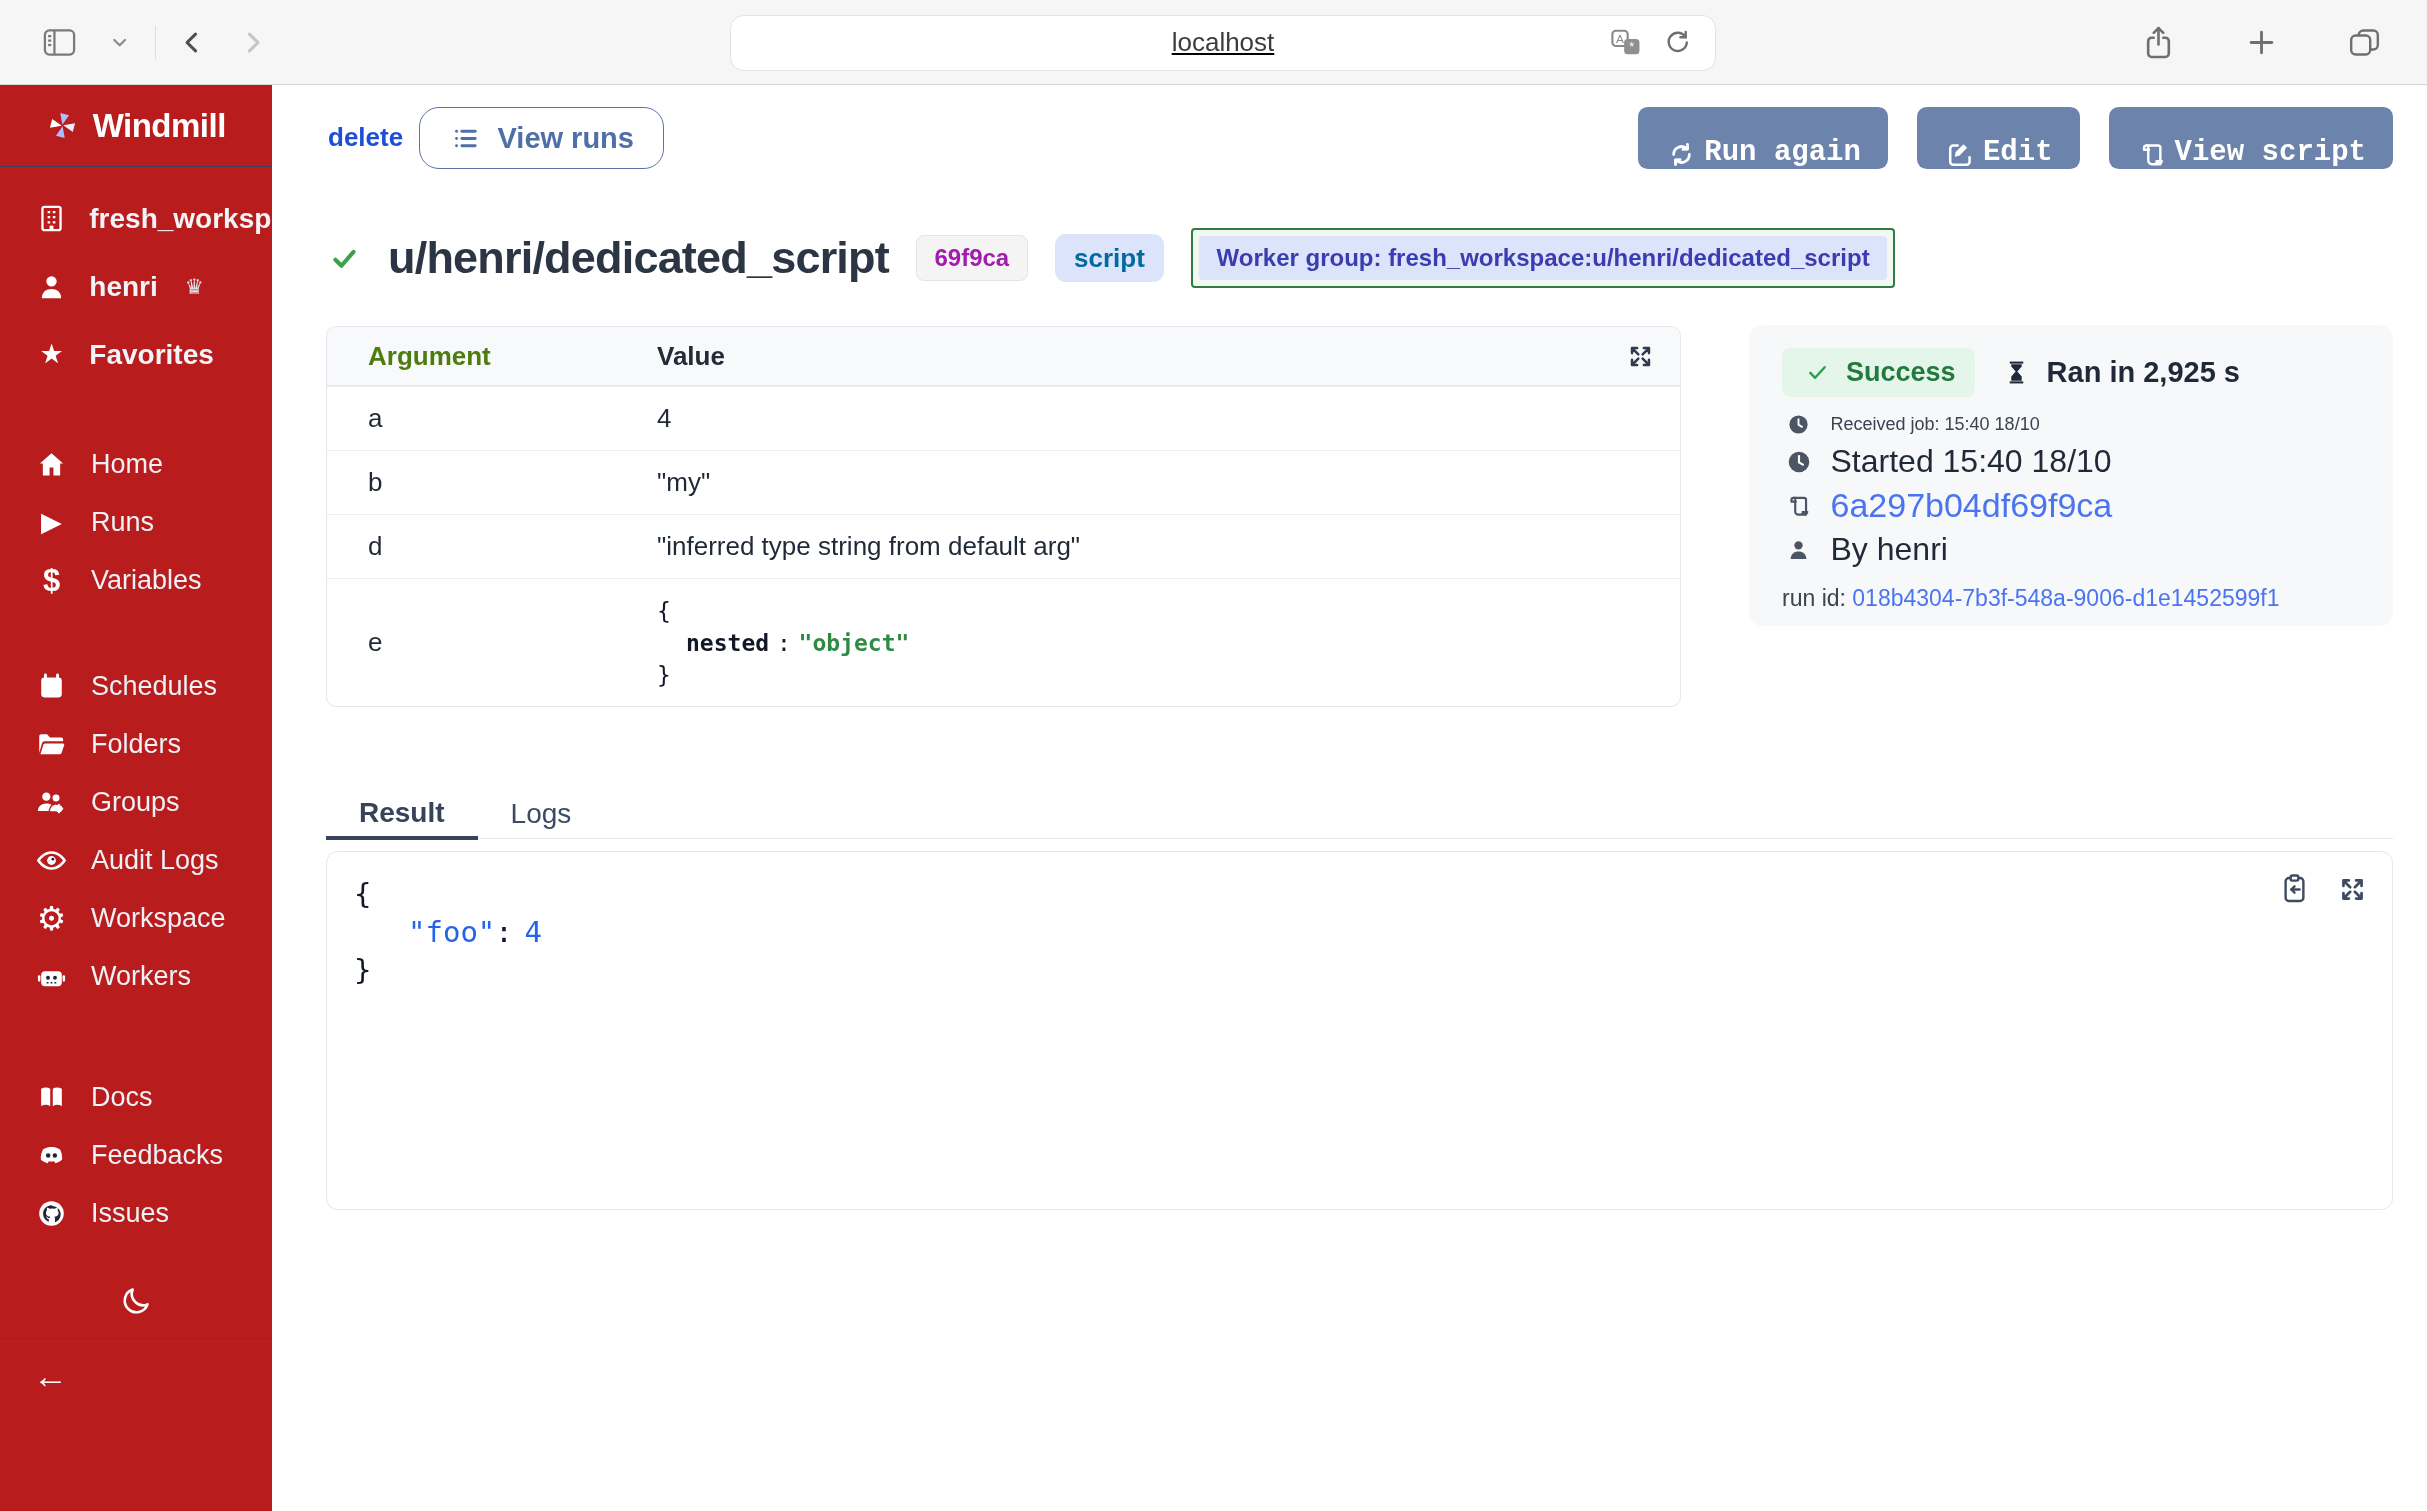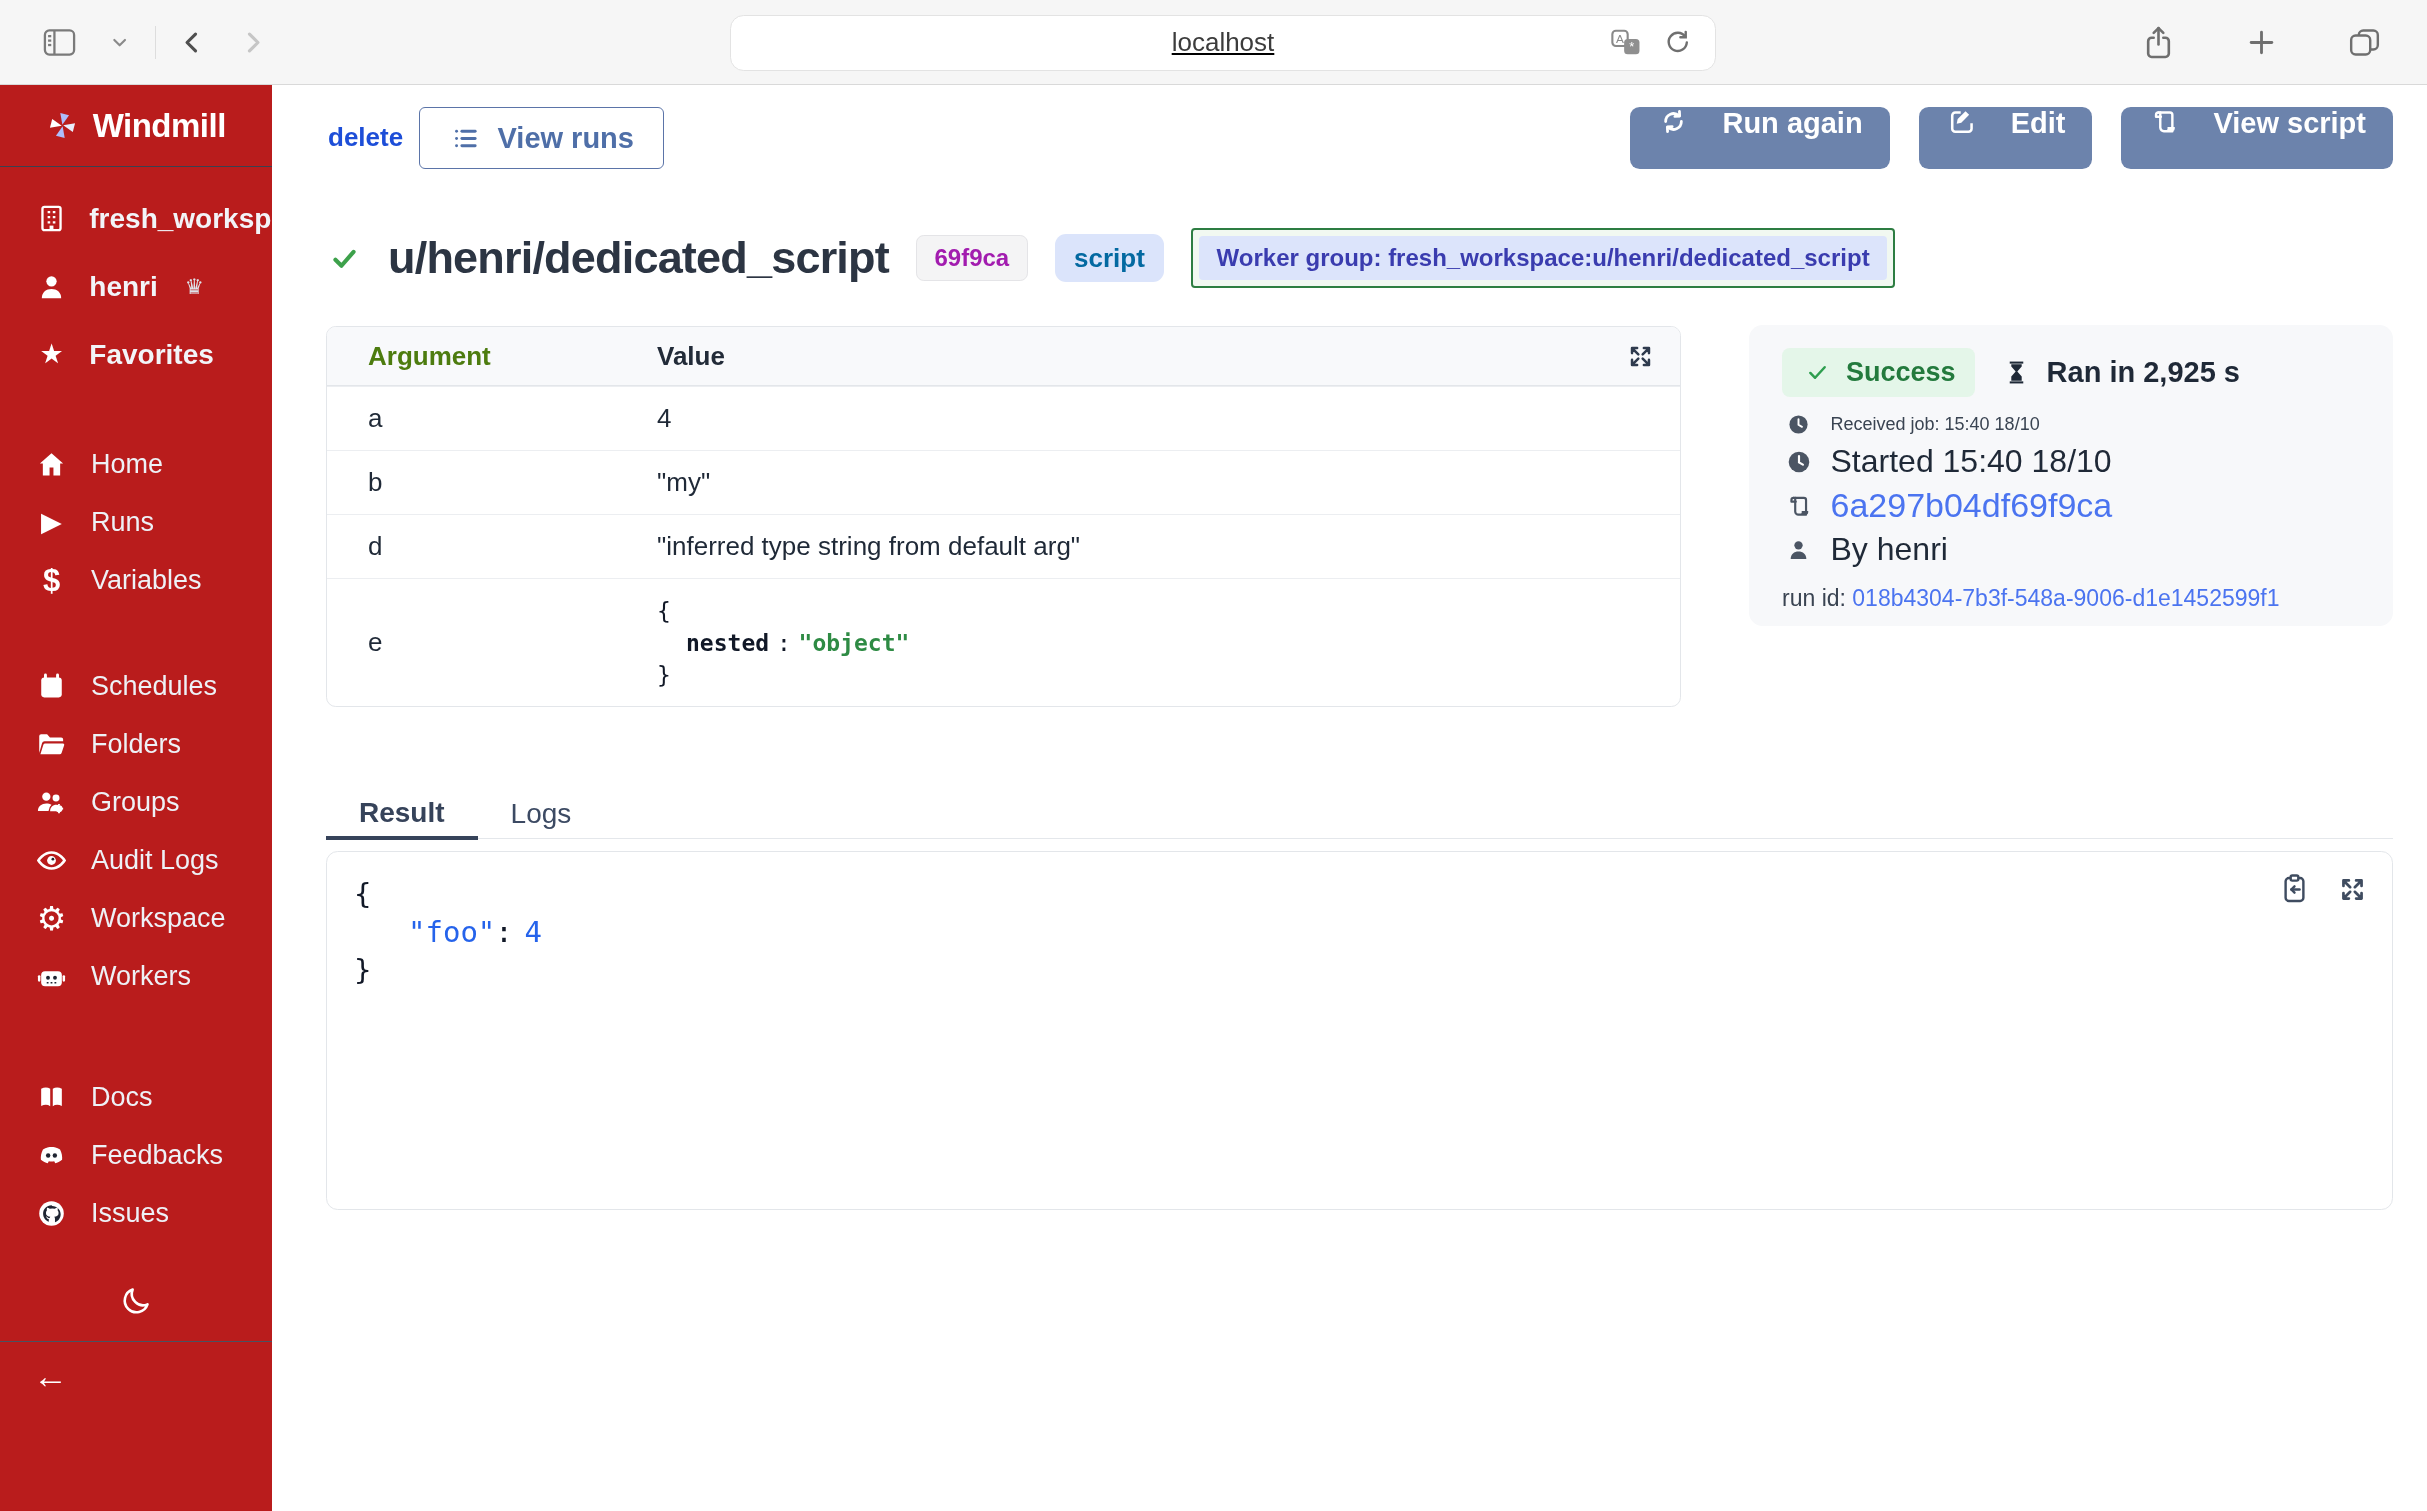--- a/index.html
+++ b/index.html
@@ -36,25 +36,25 @@
   .grp3{margin-top:63px;}
   .moon-row{margin-top:29px;height:58px;display:flex;align-items:center;justify-content:center;cursor:pointer;}
   .side-footer{margin-top:11.6px;border-top:1px solid #4a5160;height:66px;display:flex;align-items:center;padding-left:33px;cursor:pointer;}
   .side-footer .glyph{font-size:35px;}
 
   
   .main{position:absolute;left:272px;top:85px;width:2156px;height:1426px;background:#ffffff;}
 
   .toolbar-row{position:absolute;top:22px;left:0;right:0;height:62px;}
   .delete-btn{position:absolute;left:56px;top:14.6px;color:#1d4ed8;font-size:26px;font-weight:700;background:none;border:none;cursor:pointer;padding:0;}
-  .viewruns-btn{position:absolute;left:147px;top:0;height:62px;padding:0 29px;border:1.9px solid #5b74a8;border-radius:6px;
+  .viewruns-btn{position:absolute;left:147px;top:0;height:62px;padding:0 29px;border:1.9px solid #5b74a8;border-radius:20px;
                 background:#ffffff;color:#4f6fa8;font-size:29px;font-weight:700;display:flex;align-items:center;gap:15.5px;cursor:pointer;box-sizing:border-box;}
   .right-actions{position:absolute;right:35px;top:0;display:flex;gap:29px;}
   .btn-slate{height:62px;padding:0 27px;border:none;border-radius:9.7px;background:#6c83ac;color:#ffffff;
-             font-size:29px;font-weight:700;display:flex;align-items:flex-start;gap:32px;cursor:pointer;font-family:Liberation Sans, sans-serif;}
+             font-size:29px;font-weight:700;display:flex;align-items:flex-end;gap:6px;cursor:pointer;font-family:Liberation Mono, monospace;}
 
   .title-row{position:absolute;top:138px;left:56px;height:70px;display:flex;align-items:center;gap:27px;}
   .page-title{font-size:45px;font-weight:800;color:#2c3543;letter-spacing:-0.8px;}
   .hash-badge{background:#f4f4f5;border:1px solid #e4e4e7;border-radius:7.8px;padding:7.8px 17.5px;
               font-size:24px;font-weight:700;color:#a21caf;cursor:pointer;}
   .kind-badge{background:#dbe4fb;border-radius:11px;padding:8.7px 19.4px;font-size:26px;font-weight:700;color:#0369a1;}
   .worker-wrap{border:2.9px solid #2d7d42;background:#f1f8f1;border-radius:3.9px;padding:5.8px;cursor:pointer;}
   .worker-badge{background:#dce4fb;border-radius:3.9px;padding:7.8px 17.5px;font-size:24px;font-weight:700;color:#3a3caf;display:block;}
 
   

